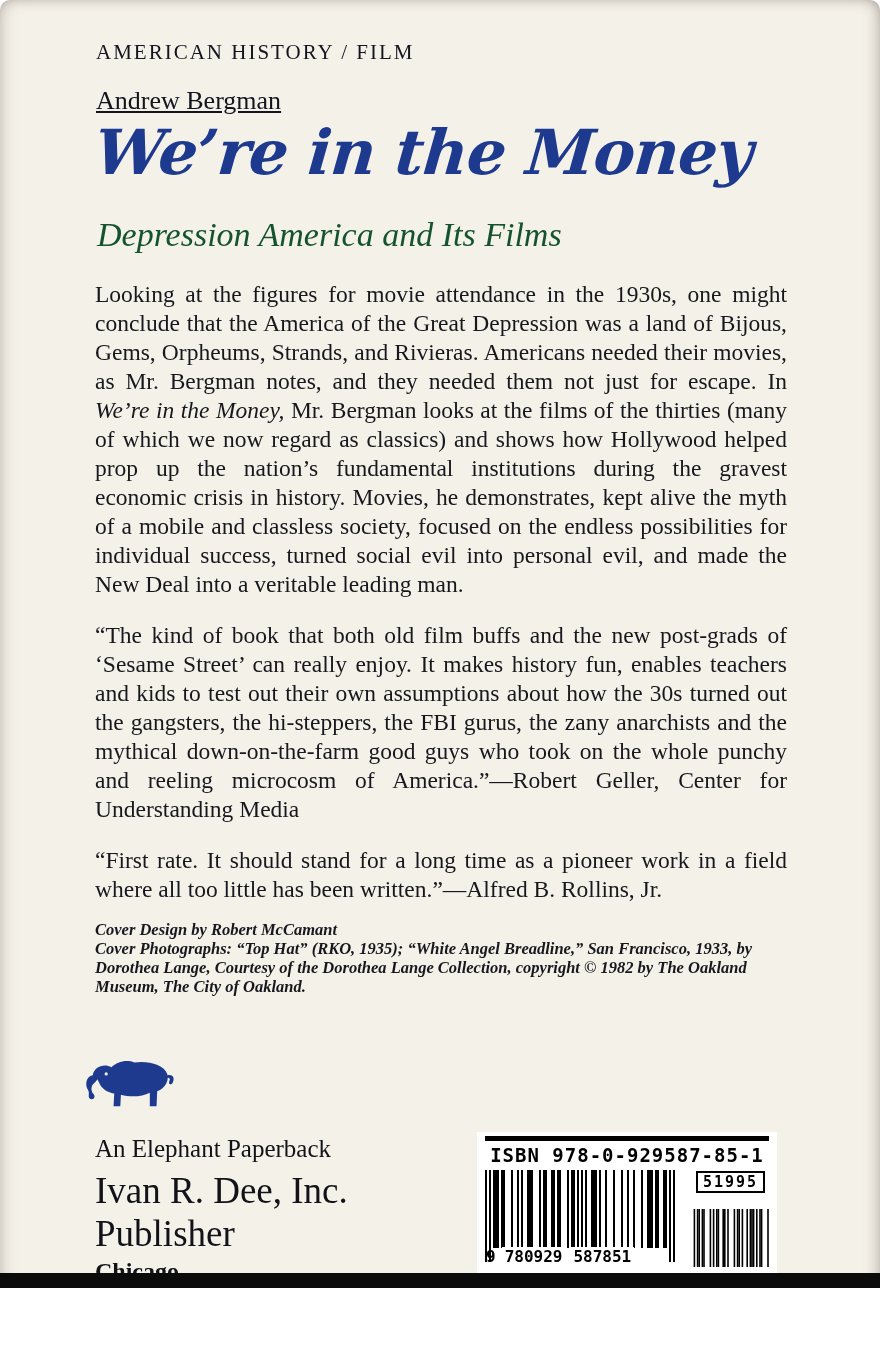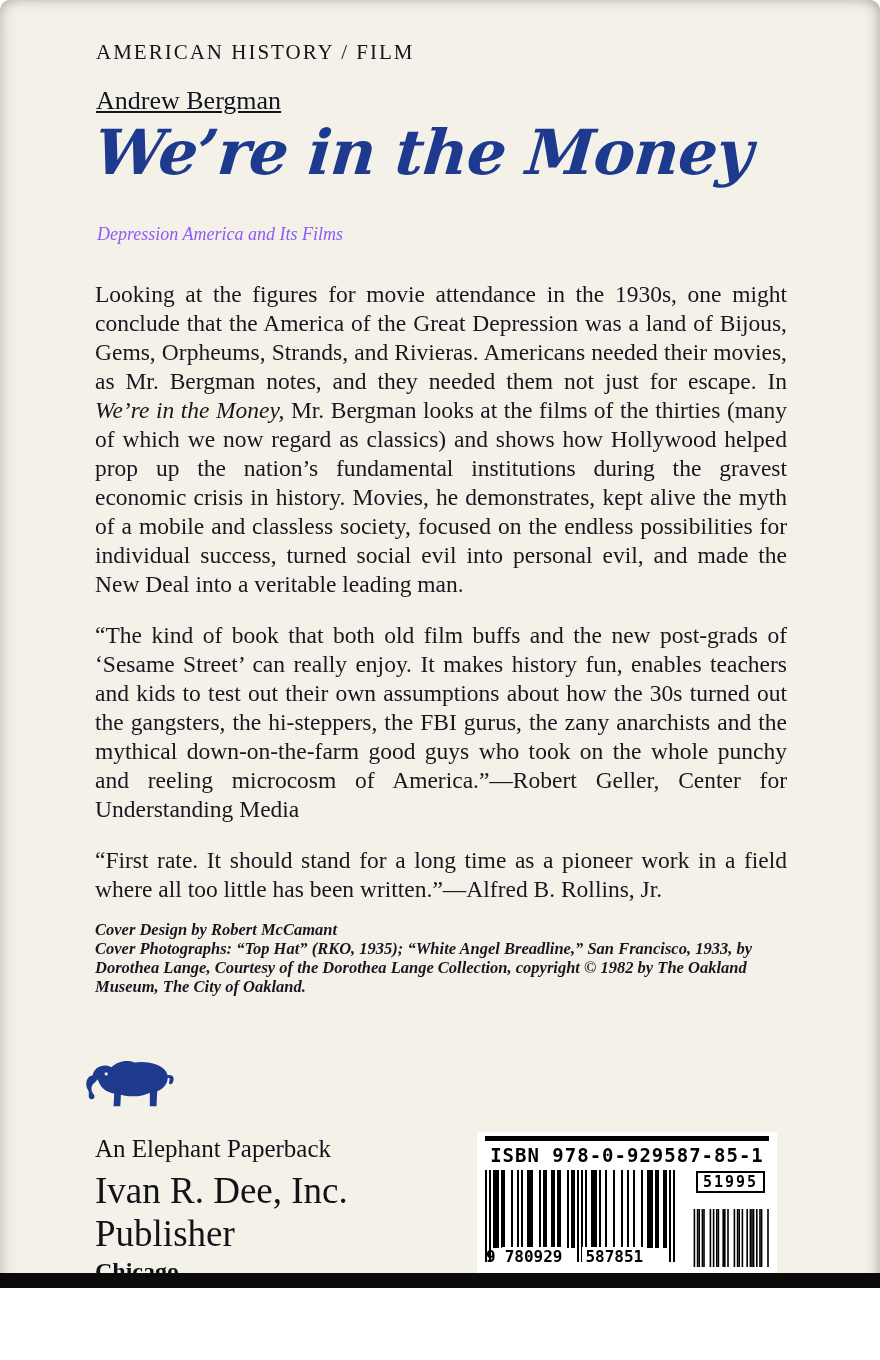--- a/index.html
+++ b/index.html
@@ -12,42 +12,42 @@
                inset 0 10px 14px -10px rgba(60,50,40,.25);
   }
   .category{position:absolute;left:96px;top:40px;font-size:21px;letter-spacing:2px;color:#14141f;}
   .author{position:absolute;left:96px;top:86px;font-size:26px;color:#14141f;text-decoration:underline;}
   .title{
     position:absolute;left:92px;top:116px;margin:0;
     font-family:"DejaVu Serif",serif;font-style:italic;font-weight:700;
     font-size:62px;letter-spacing:-1px;transform:skewX(-5deg);transform-origin:left bottom;
     white-space:nowrap;
   }
-  .subtitle{position:absolute;left:97px;top:224px;font-size:18px;font-style:italic;color:#8b5cf6;}
+  .subtitle{position:absolute;left:97px;top:216px;font-size:34px;font-style:italic;color:#14532d;}
   .column{position:absolute;left:95px;top:280px;width:692px;font-size:23.5px;line-height:29px;text-align:justify;color:#17171d;}
   .column p{margin:0 0 22px;}
   .column p.q2{margin-bottom:16px;}
   .credits{font-size:16.5px;line-height:19px;font-weight:bold;font-style:italic;text-align:left;color:#17171d;}
   .elephant{position:absolute;left:82px;top:1056px;width:94px;height:60px;}
   .publisher{position:absolute;left:95px;top:1134px;color:#121218;}
   .imprint{font-size:25px;line-height:30px;margin-bottom:6px;}
   .pubname{font-size:37px;line-height:42px;}
   .pubrole{font-size:37px;line-height:44px;}
   .pubcity{font-size:24px;font-weight:bold;line-height:30px;}
   .pubsku{font-size:18px;font-family:"Liberation Sans",sans-serif;margin-top:4px;color:#26262c;}
   .barcode-box{position:absolute;left:477px;top:1132px;width:300px;height:160px;background:#ffffff;box-sizing:border-box;padding:4px 8px;}
   .bc-rule{height:5px;background:#000;margin-bottom:3px;}
   .bc-isbn{font-family:"DejaVu Sans Mono",monospace;font-weight:bold;font-size:19px;letter-spacing:1px;text-align:center;margin-bottom:4px;white-space:nowrap;color:#000;}
   .bc-row{display:flex;align-items:flex-start;justify-content:space-between;}
   .bc-main{display:flex;flex-direction:column;}
   #ean-main rect,#ean-addon rect{fill:#000;}
   .bc-digits{display:flex;margin-top:-15px;font-family:"DejaVu Sans Mono",monospace;font-weight:bold;font-size:16px;color:#000;}
   .bc-digits span{background:#fff;padding:0 3px;}
   .bc-digits .g1{background:transparent;padding-left:1px;}
-  .bc-digits .g2{margin:0 17px 0 3px;}
+  .bc-digits .g2{margin:0 5px 0 3px;}
   .bc-addon{display:flex;flex-direction:column;align-items:center;margin-top:1px;gap:12px;}
   .addon-num{border:2px solid #000;font-family:"DejaVu Sans Mono",monospace;font-weight:bold;font-size:15px;letter-spacing:2px;padding:0 5px;margin-bottom:4px;color:#000;}
   .bottom-strip{position:absolute;left:0;bottom:0;width:100%;height:15px;background:#0b0b0b;}
 </style>
 </head>
 <body>
 
 <div class="page">
 
   <div class="category">AMERICAN HISTORY / FILM</div>

